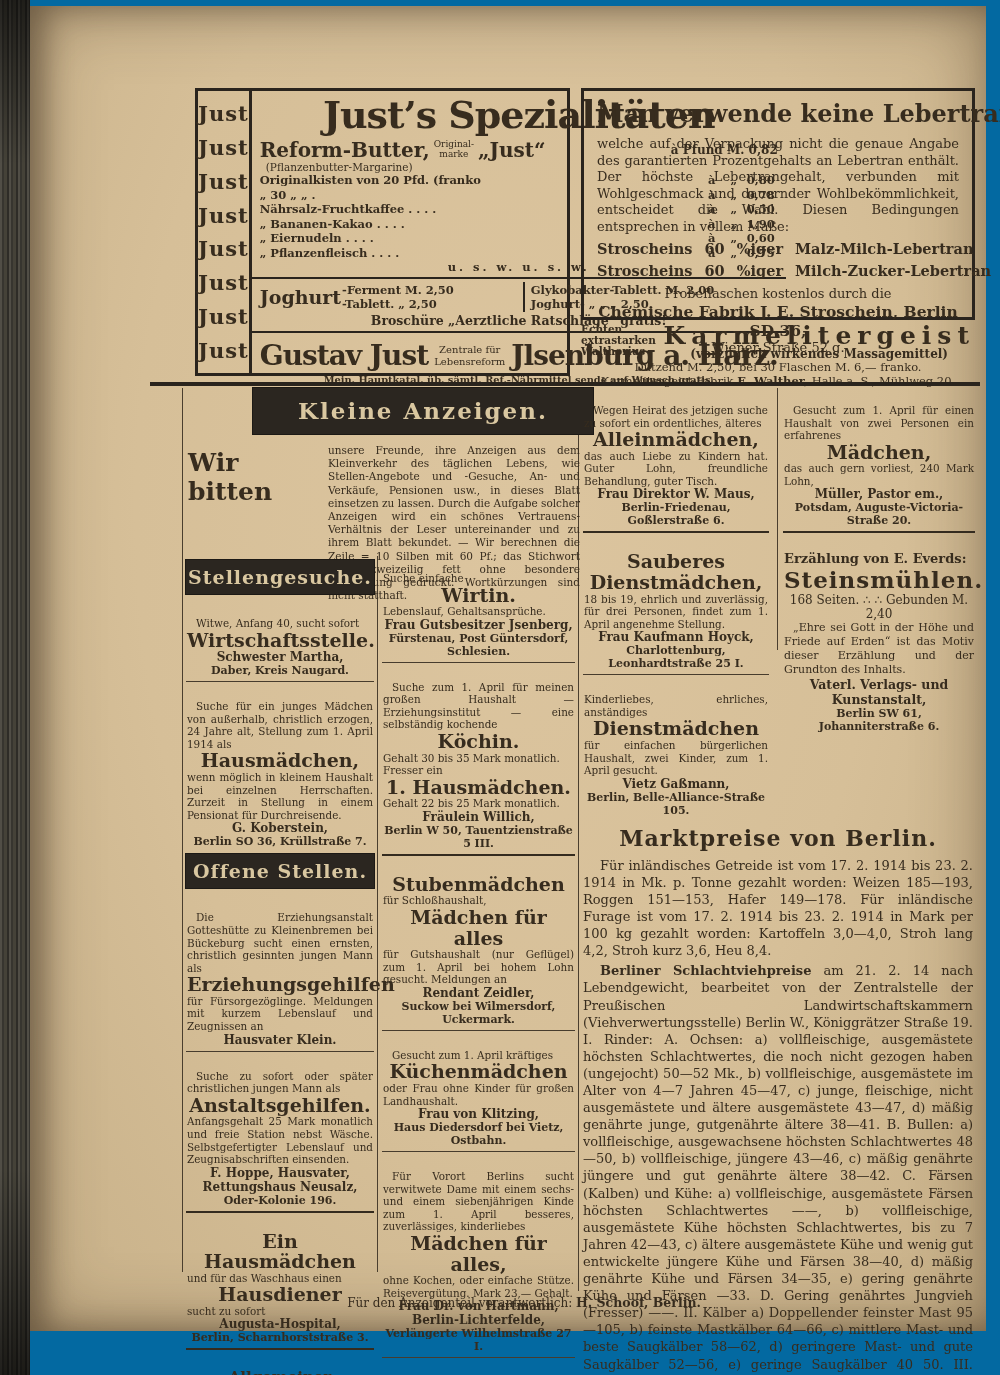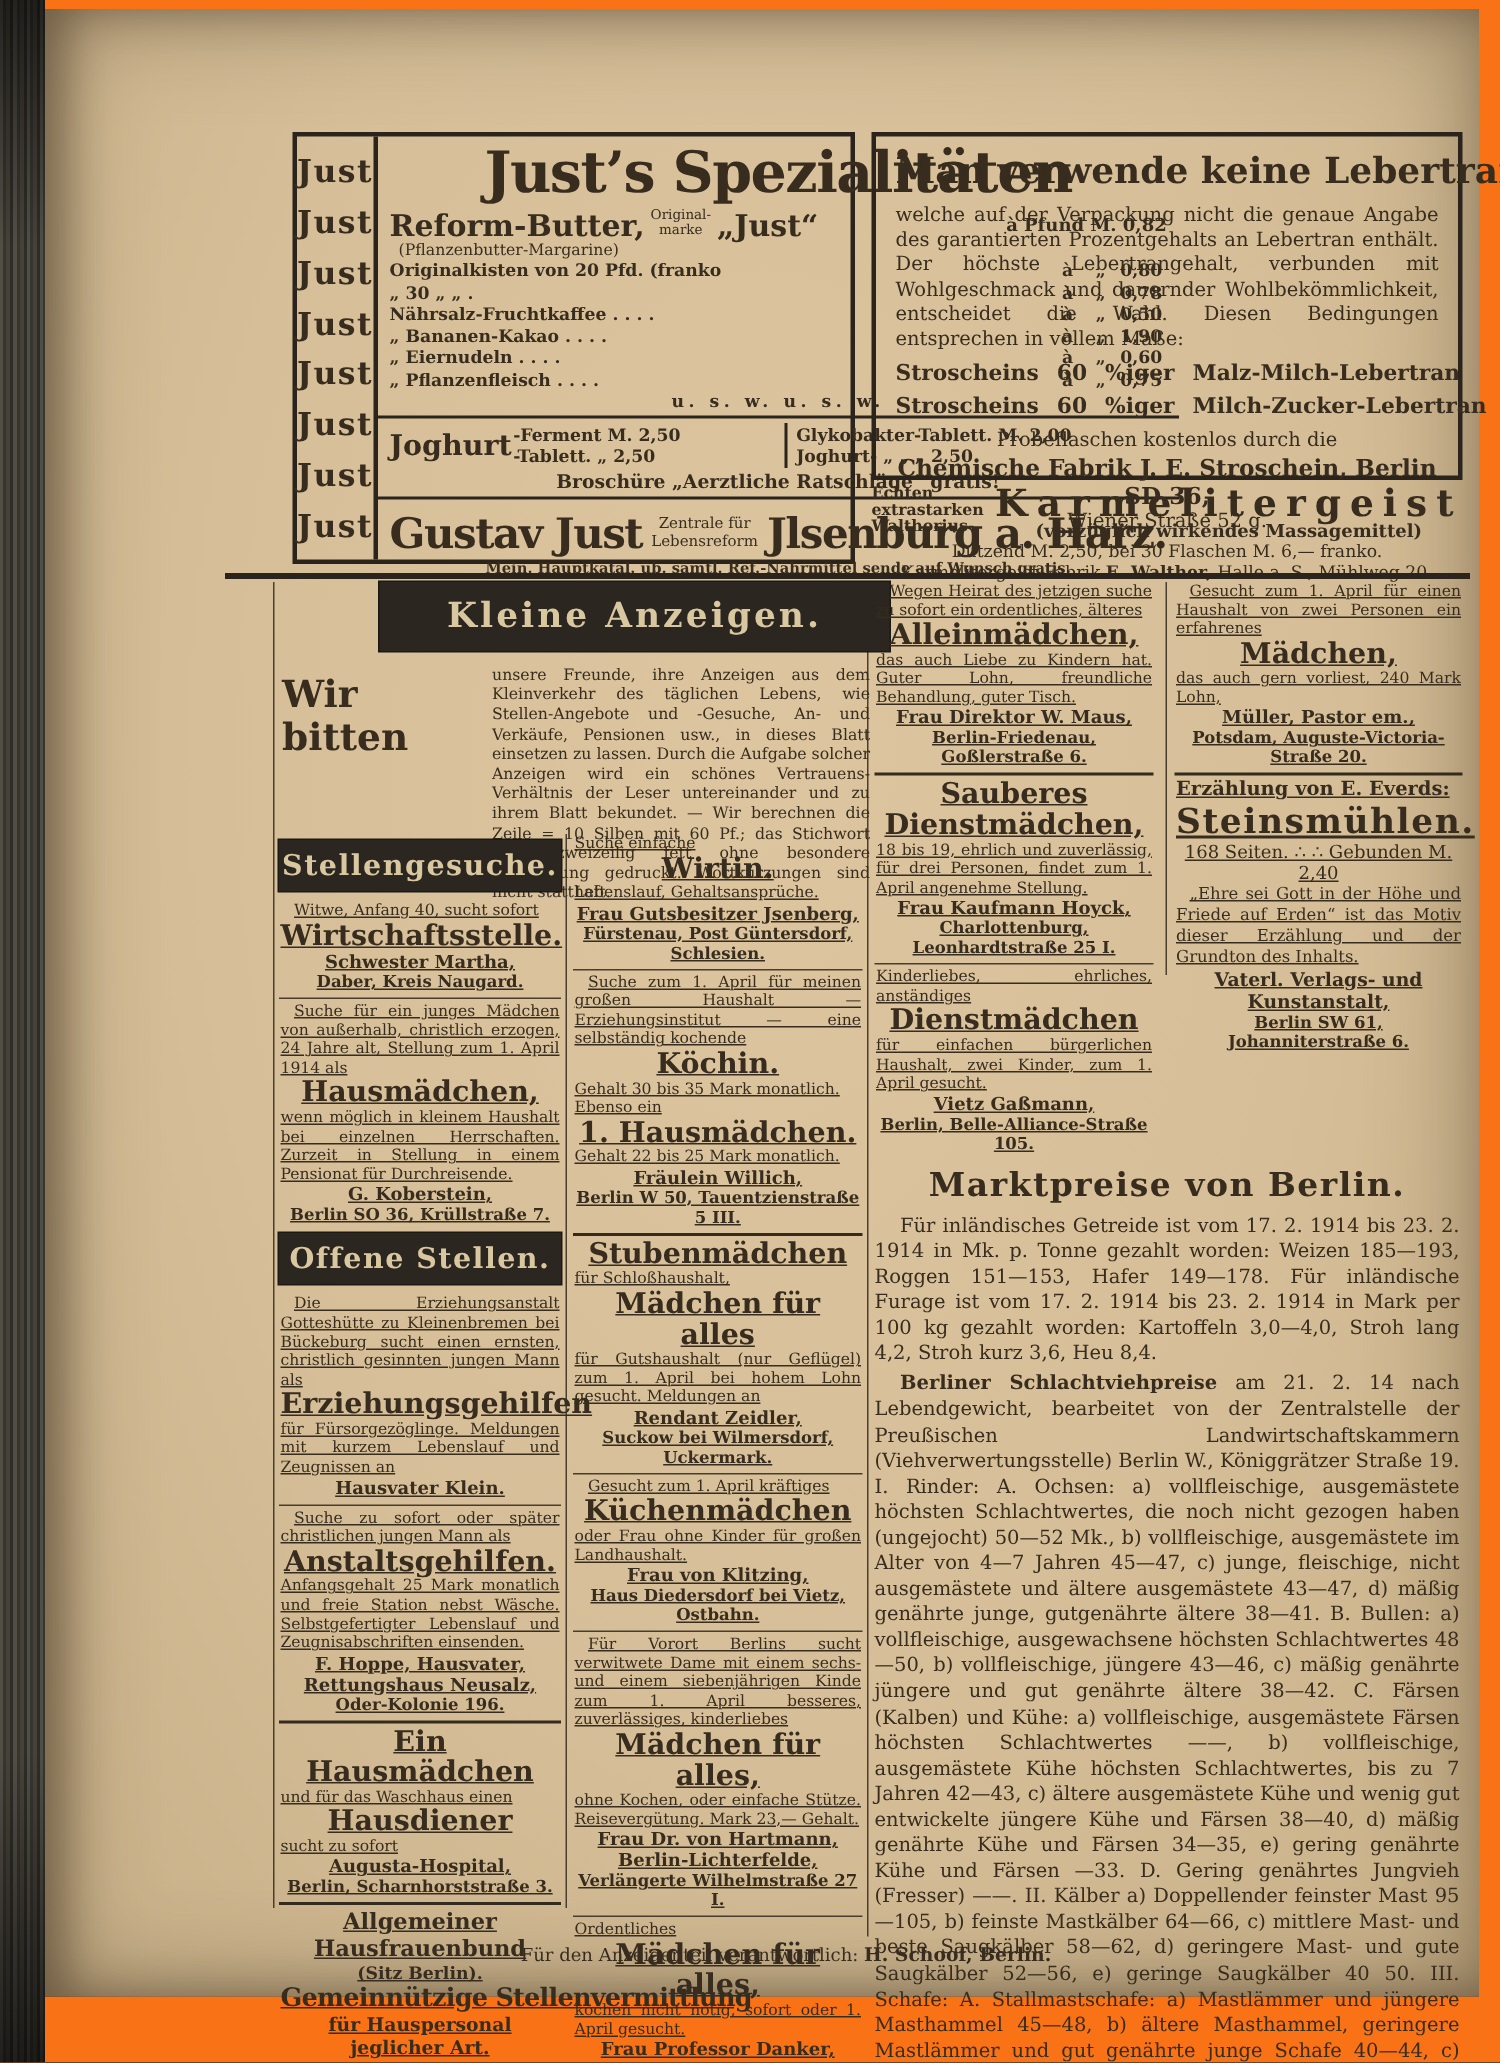--- a/index.html
+++ b/index.html
@@ -1,16 +1,16 @@
 <!DOCTYPE html>
 <html><head>
 <meta charset="utf-8">
 <style>
   html,body{margin:0;padding:0;background:#191815;}
-  .stage{position:relative;width:1000px;height:1375px;background:#f97316;overflow:hidden;
+  .stage{position:relative;width:1000px;height:1375px;background:#0369a1;overflow:hidden;
          font-family:"DejaVu Serif","Liberation Serif",serif;color:#372c1e;}
   .book-edge{position:absolute;left:0;top:0;width:30px;height:1375px;
     background:repeating-linear-gradient(90deg,#514e46 0 2px,#37352f 2px 4px,#454238 4px 7px,#2e2c27 7px 9px);}
   .book-edge:after{content:"";position:absolute;inset:0;
     background:linear-gradient(180deg,rgba(0,0,0,.55),rgba(0,0,0,0) 12%,rgba(0,0,0,0) 85%,rgba(0,0,0,.6));}
   .paper{position:absolute;left:30px;top:6px;width:956px;height:1325px;
     background:radial-gradient(ellipse at 50% 38%,#dcc59f 0%,#d6bf98 55%,#c7b088 100%);
     box-shadow:inset 0 0 70px rgba(59,42,24,.45), inset 14px 0 28px rgba(40,30,18,.38);}
   
   .box{position:absolute;border:3px solid #2a241d;box-sizing:border-box;}
@@ -77,21 +77,21 @@
   .col-left{position:absolute;left:156px;top:552px;width:188px;}
   .col-mid{position:absolute;left:352px;top:548px;width:193px;}
   .r-zone{position:absolute;left:553px;top:380px;width:392px;}
   .r-cols{display:flex;}
   .r-c1{width:192px;padding-right:6px;box-sizing:border-box;}
   .r-c2{width:200px;padding-left:8px;box-sizing:border-box;}
   .markt{margin-top:4px;padding-right:2px;}
   .markt-title{font-size:22px;font-weight:bold;text-align:center;margin:4px 0 6px;letter-spacing:1px;}
   .markt p{font-size:13px;line-height:17.1px;text-align:justify;text-indent:17px;margin:0 0 3px;}
   
-  .ad{padding:2px 1px 4px;text-decoration:underline;}
+  .ad{padding:18px 1px 4px;}
   .ad p{margin:0;}
   .pre{font-size:10.4px;line-height:12.6px;text-align:justify;text-indent:9px;}
   .pre.ni{text-indent:0;}
   .t{font-size:19px;font-weight:bold;text-align:center;margin:1px 0;line-height:1.08;}
   .post{font-size:10.4px;line-height:12.6px;text-align:justify;}
   .sig{font-size:12px;font-weight:bold;text-align:center;line-height:14px;}
   .addr{font-size:11px;text-align:center;line-height:13px;font-weight:bold;}
   .sep{border-top:1px solid #473c2d;margin:0;}
   .sep2{border-top:2px solid #342b1f;margin:0;}
   .hfb-h1{font-size:15px;font-weight:bold;text-align:center;margin:2px 0 0;}
@@ -303,21 +303,21 @@
         <p class="t">Wirtin.</p>
         <p class="post">Lebenslauf, Gehaltsansprüche.</p>
         <p class="sig">Frau Gutsbesitzer Jsenberg,</p>
         <p class="addr">Fürstenau, Post Güntersdorf, Schlesien.</p>
       </div>
       <div class="sep"></div>
       <div class="ad">
         <p class="pre">Suche zum 1. April für meinen großen Haushalt — Erziehungsinstitut — eine selbständig kochende</p>
         <p class="t">Köchin.</p>
         <p class="post">Gehalt 30 bis 35 Mark monatlich.</p>
-        <p class="post">Ebenso ein</p>
+        <p class="post">Fresser ein</p>
         <p class="t">1. Hausmädchen.</p>
         <p class="post">Gehalt 22 bis 25 Mark monatlich.</p>
         <p class="sig">Fräulein Willich,</p>
         <p class="addr">Berlin W 50, Tauentzienstraße 5 III.</p>
       </div>
       <div class="sep2"></div>
       <div class="ad">
         <p class="t">Stubenmädchen</p>
         <p class="post">für Schloßhaushalt,</p>
         <p class="t">Mädchen für alles</p>

